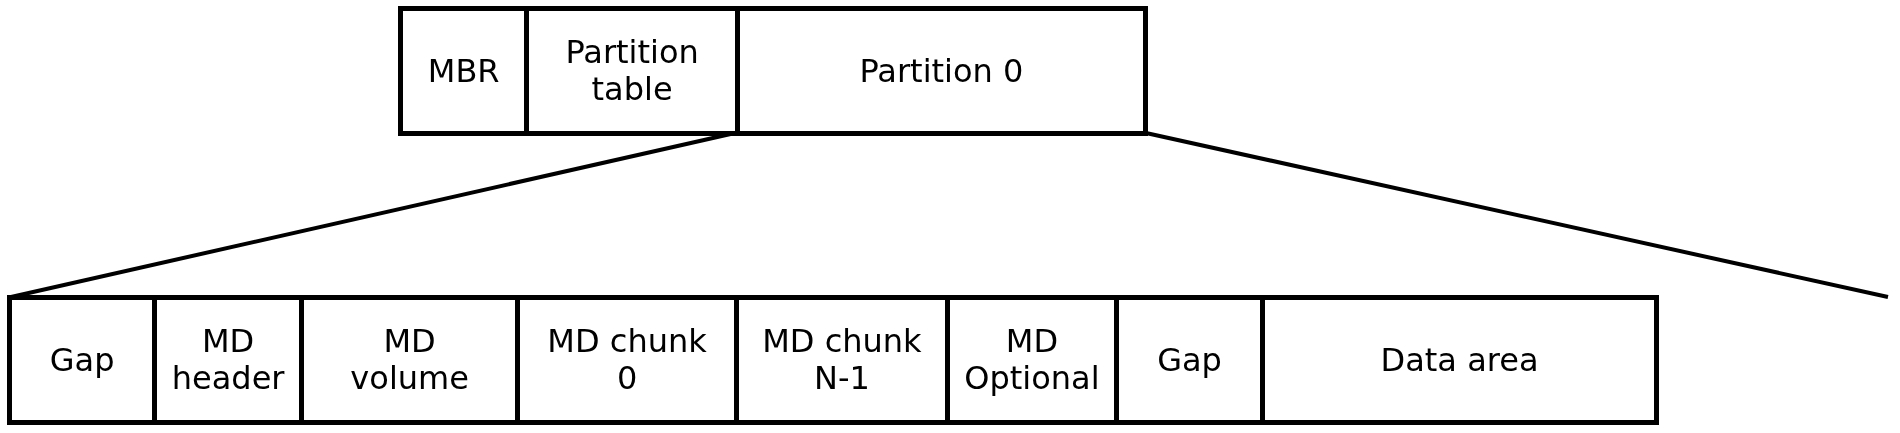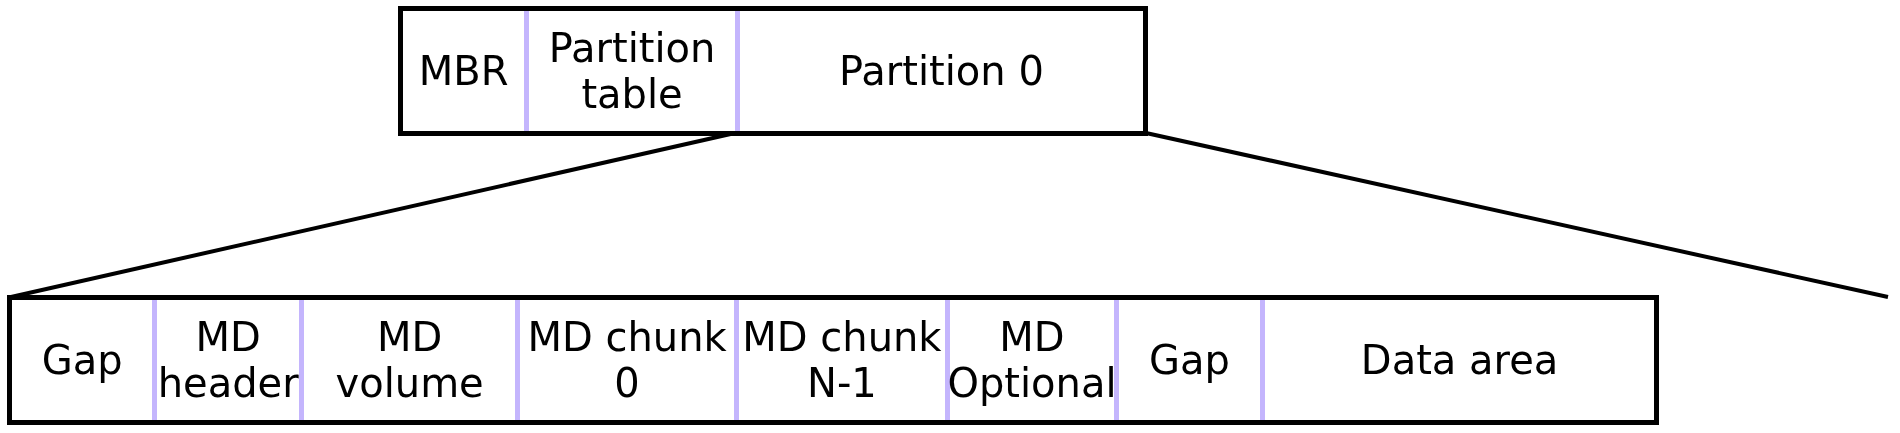--- a/index.html
+++ b/index.html
@@ -45,28 +45,28 @@
     height: 130px;
   }
   .cell {
     display: flex;
     align-items: center;
     justify-content: center;
     box-sizing: border-box;
     min-width: 0;
   }
   .cell + .cell {
-    border-left: 5px solid #c4b5fd;
+    border-left: 5px solid #000000;
     align-items: center;
   }
   .lbl {
     display: block;
     white-space: pre-line;
     text-align: center;
-    font-size: 40px;
+    font-size: 32px;
     line-height: 1.15;
     color: #000000;
   }
 </style>
 </head>
 <body>
 
 <div class="canvas">
 
   <svg class="connectors" viewBox="0 0 1900 433">

